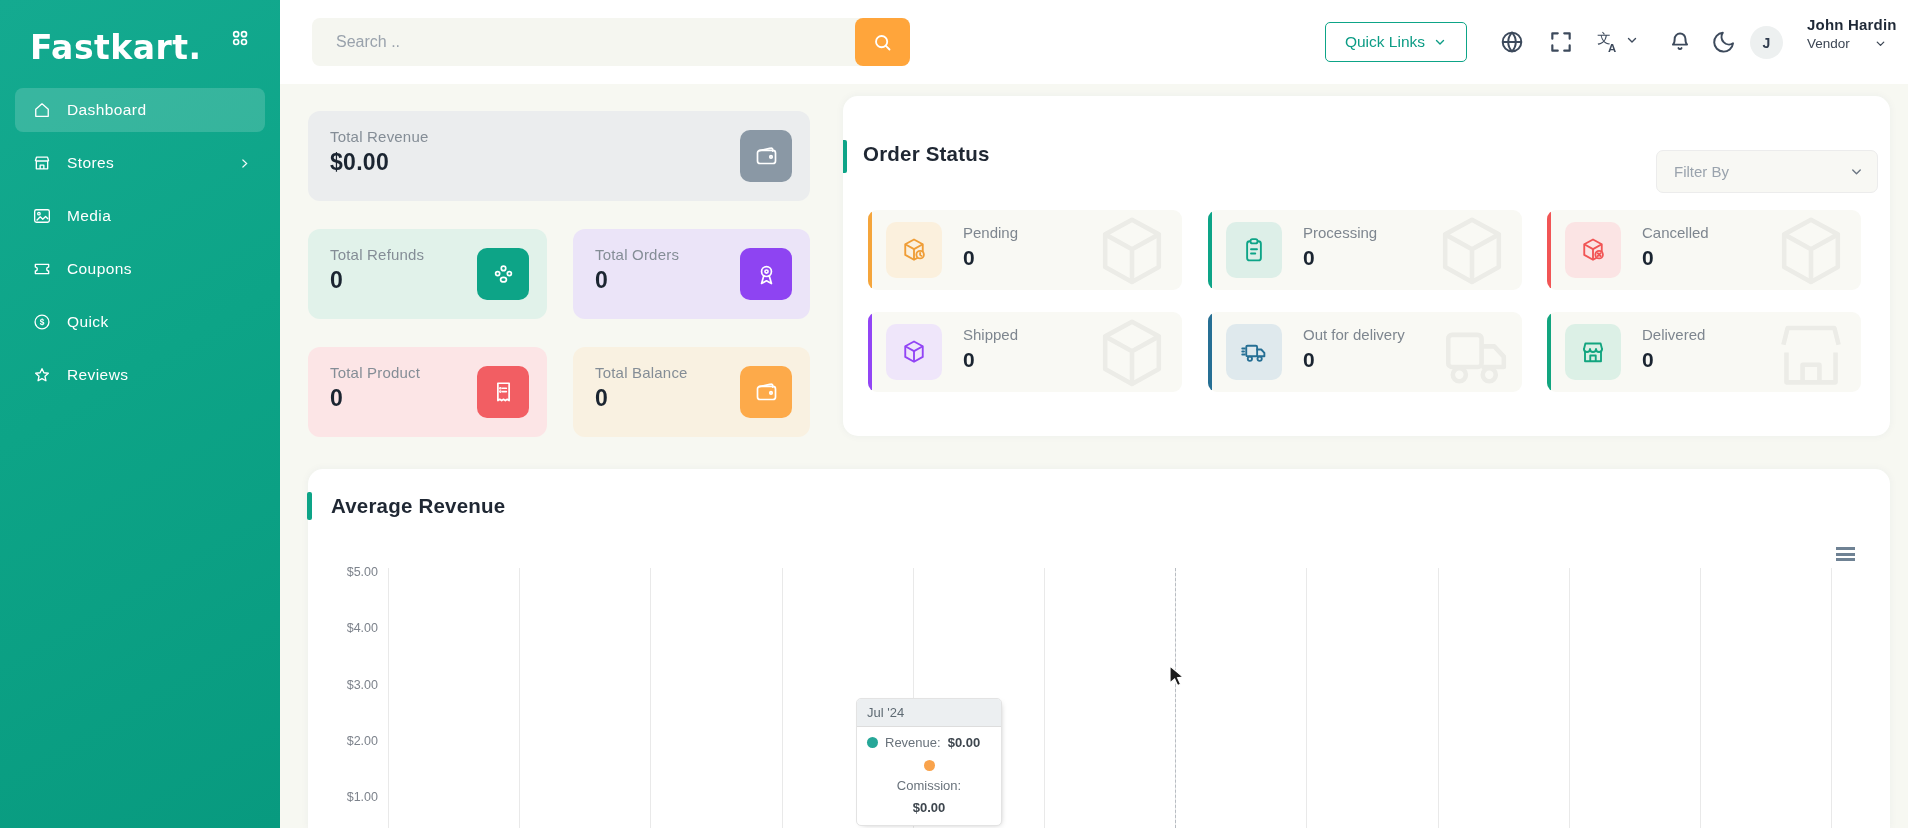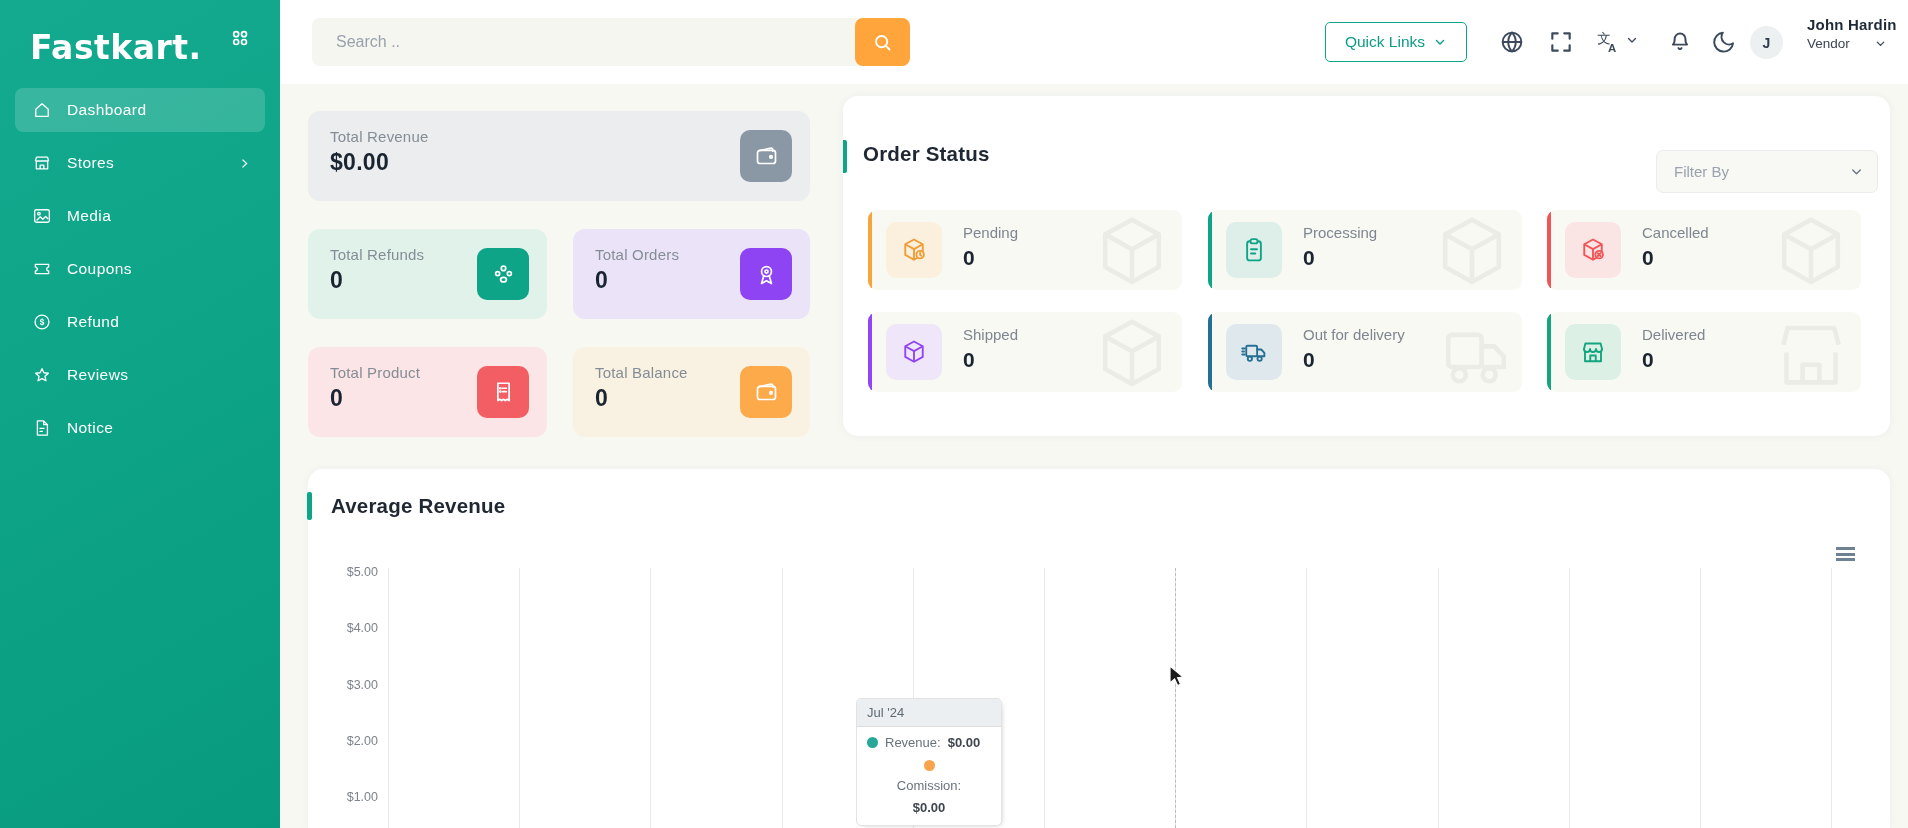--- a/index.html
+++ b/index.html
@@ -157,38 +157,29 @@
         </span>
       <span class="mi-label">Coupons</span>
     </div>
     <div class="m-item">
       <span class="mi-icon">
           <svg viewBox="0 0 24 24" fill="none" stroke="#fff" stroke-width="1.6">
             <circle cx="12" cy="12" r="8.3"></circle>
             <text x="12" y="16" text-anchor="middle" font-size="10" font-weight="bold" fill="#fff" stroke="none" font-family="Liberation Sans, sans-serif">$</text>
           </svg>
         </span>
-      <span class="mi-label">Refund</span>
+      <span class="mi-label">Quick</span>
     </div>
     <div class="m-item">
       <span class="mi-icon">
           <svg viewBox="0 0 24 24" fill="none" stroke="#fff" stroke-width="1.6" stroke-linejoin="round">
             <path d="M12 4.4l2.3 4.9 5.3.6-4 3.7 1.1 5.3L12 16.3l-4.7 2.6 1.1-5.3-4-3.7 5.3-.6z"></path>
           </svg>
         </span>
       <span class="mi-label">Reviews</span>
-    </div>
-    <div class="m-item">
-      <span class="mi-icon">
-          <svg viewBox="0 0 24 24" fill="none" stroke="#fff" stroke-width="1.6" stroke-linejoin="round">
-            <path d="M6.5 3.5h7.5L18.5 8v12.5h-12z"></path>
-            <path d="M14 3.5V8h4.5M9 12.5h6M9 16h4"></path>
-          </svg>
-        </span>
-      <span class="mi-label">Notice</span>
     </div>
   </div>
 </div>
 
 <div class="topbar">
   <div class="search-wrap">
     <input class="search-input" type="text" placeholder="Search .." style="">
     <button class="search-btn">
       <span>
           <svg width="21" height="21" viewBox="0 0 24 24" fill="none" stroke="#fff" stroke-width="2.1" stroke-linecap="round">

